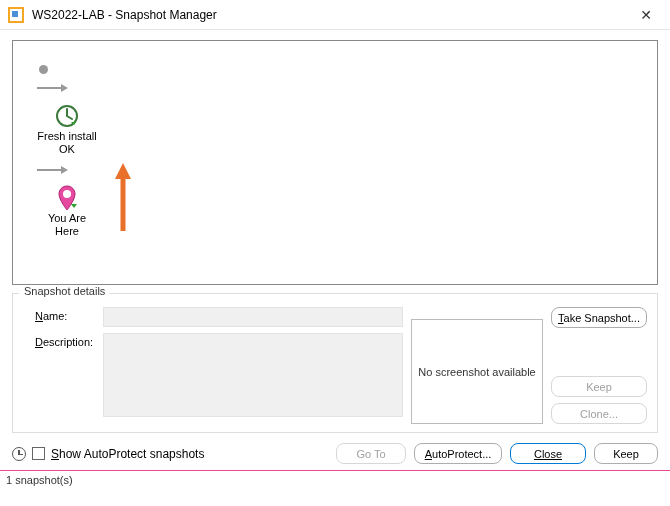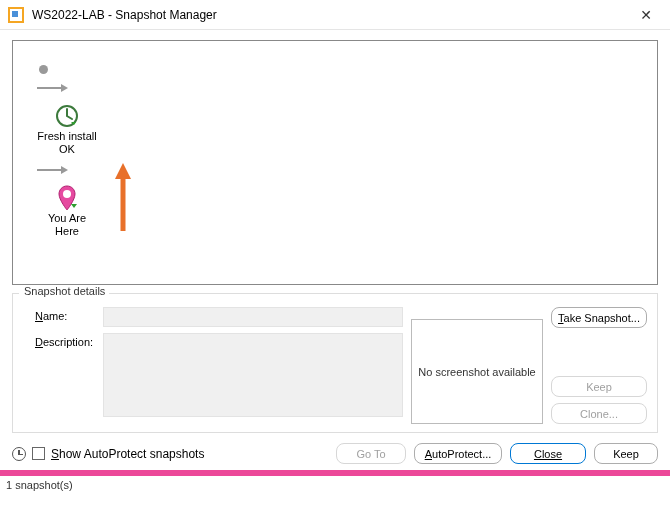--- a/index.html
+++ b/index.html
@@ -213,21 +213,21 @@
     position:absolute;
     width:4px;height:1.5px;background:#555;
     left:6px;top:6px;
   }
   .checkbox {
     width: 13px; height: 13px;
     border: 1px solid #666;
     background: #fff;
   }
   .statusbar {
-    border-top: 6px solid #ec4899;
+    border-top: 1px solid #ec4899;
     font-size: 11px;
     padding: 3px 6px;
     color: #333;
   }
   .mn { display:inline-block; }
   .mn u { text-decoration: underline; }
 </style>
 </head>
 <body>
 

